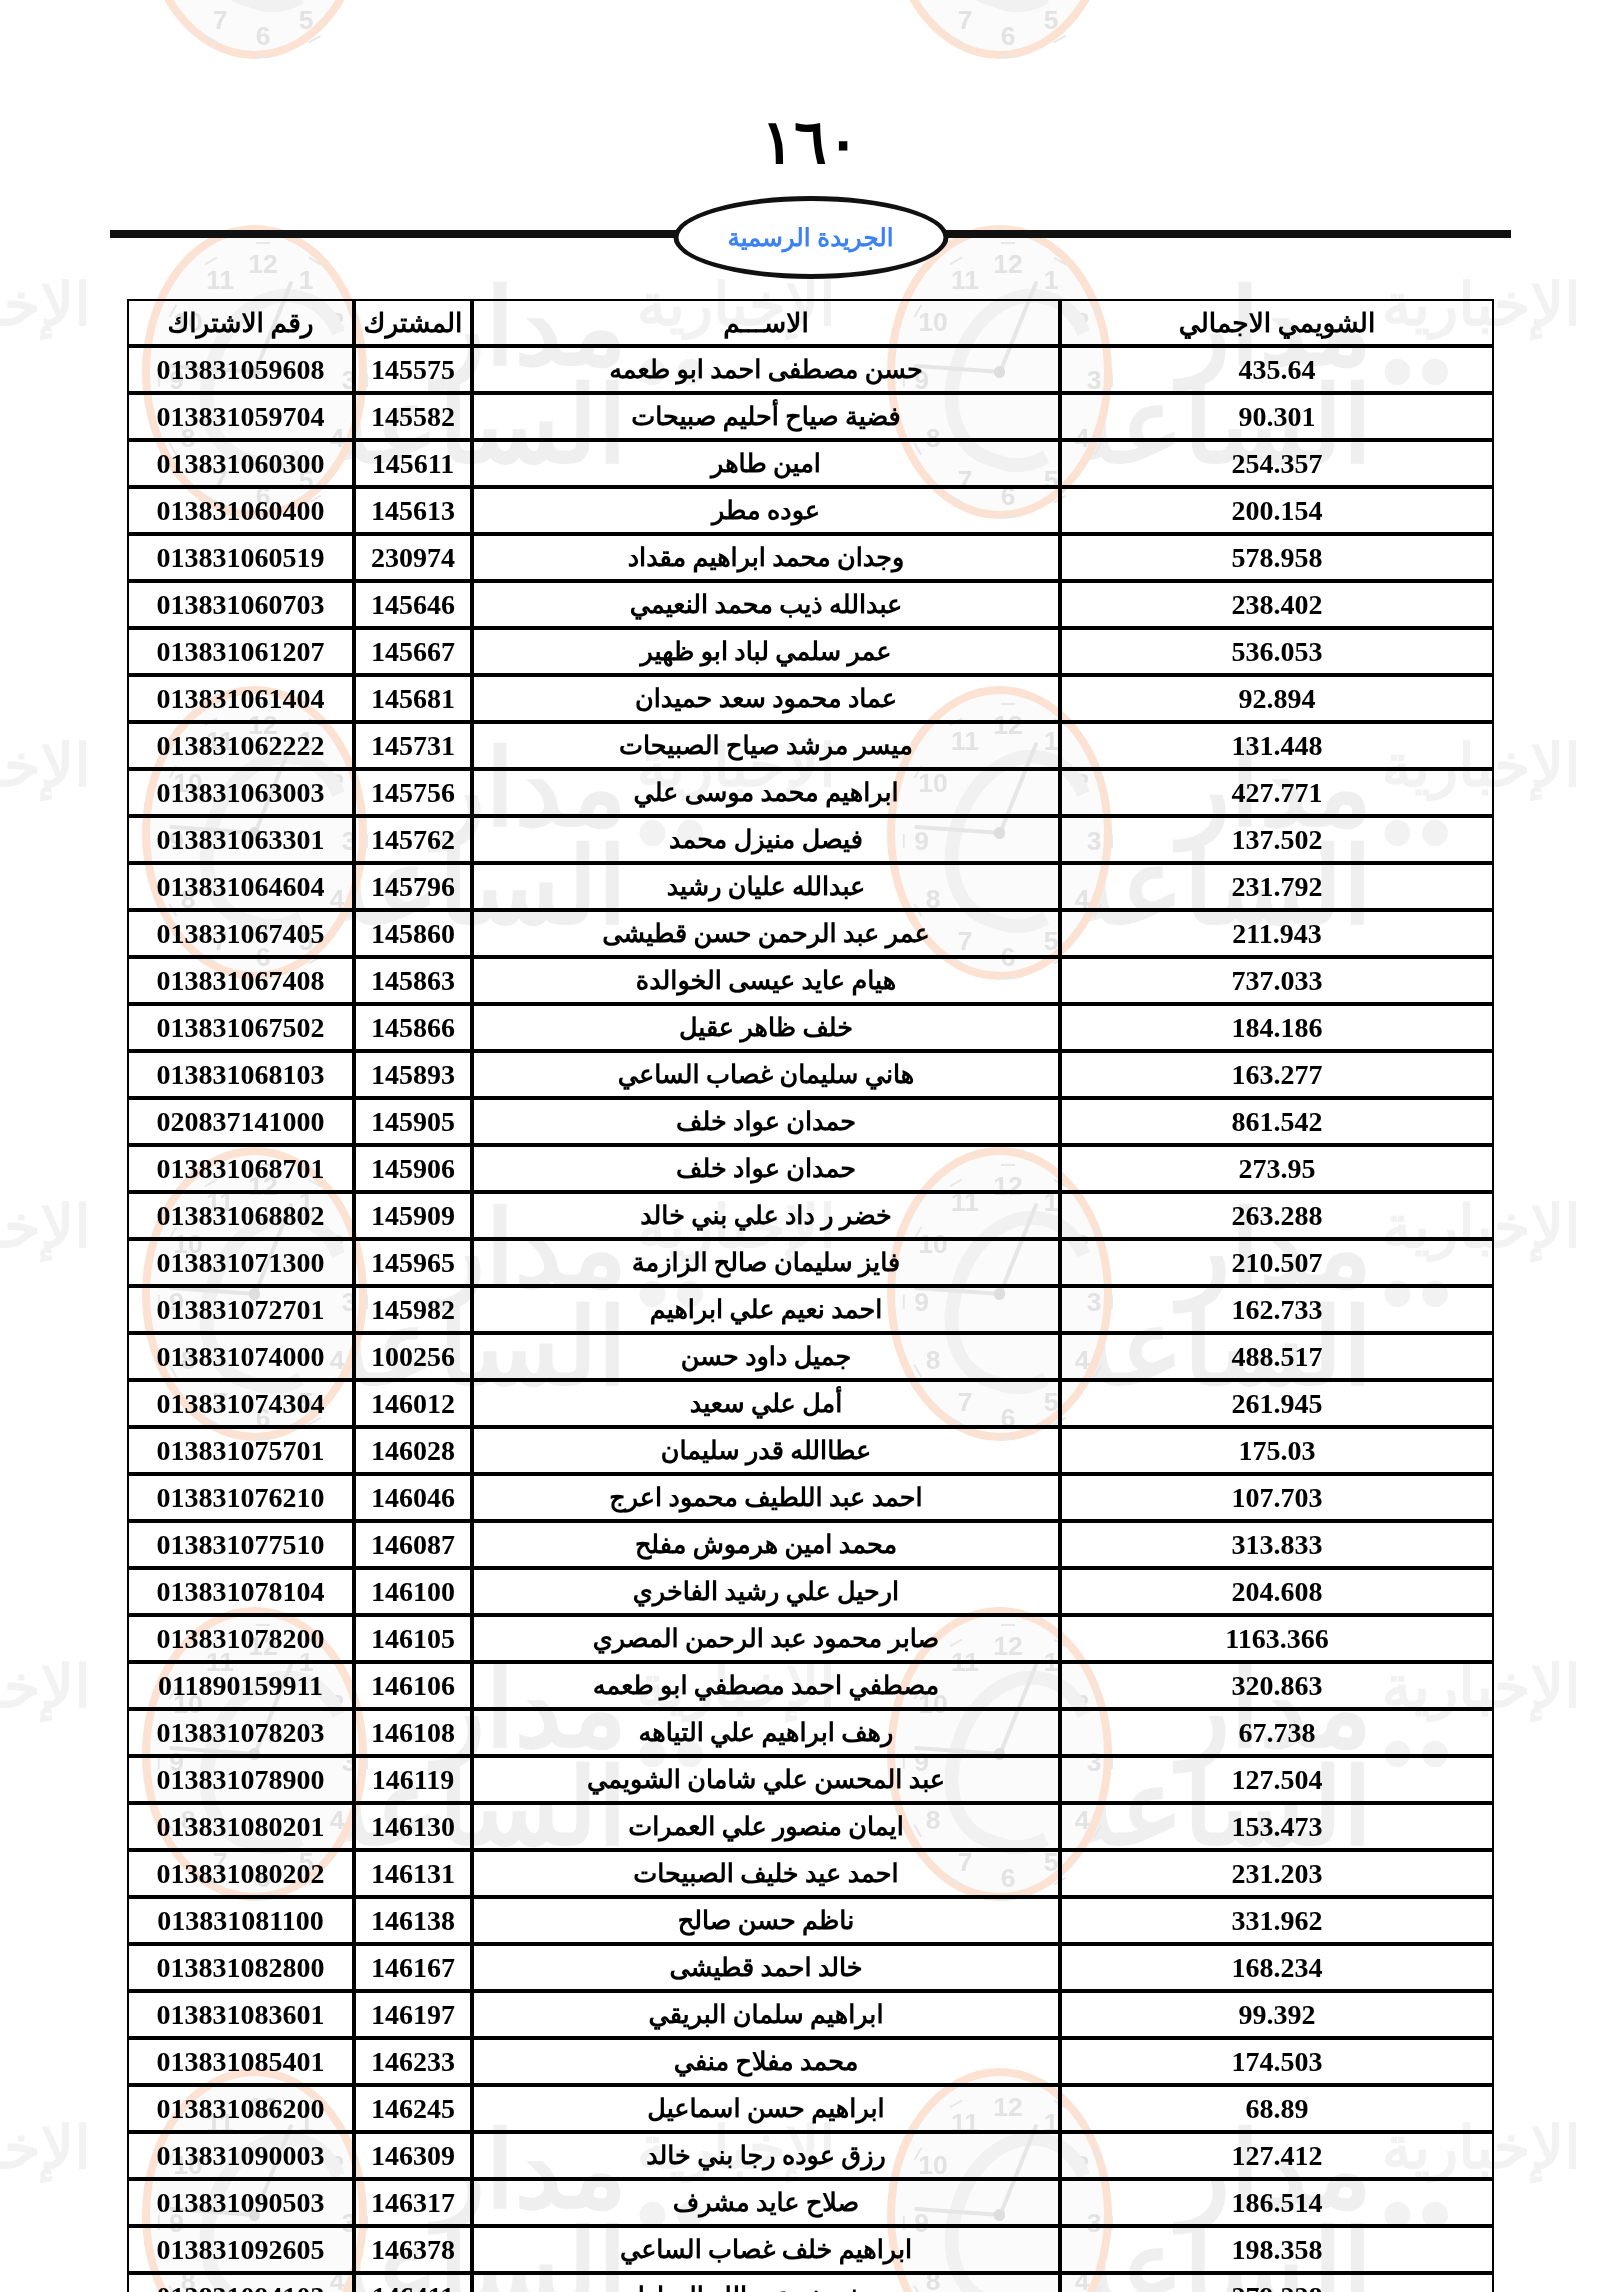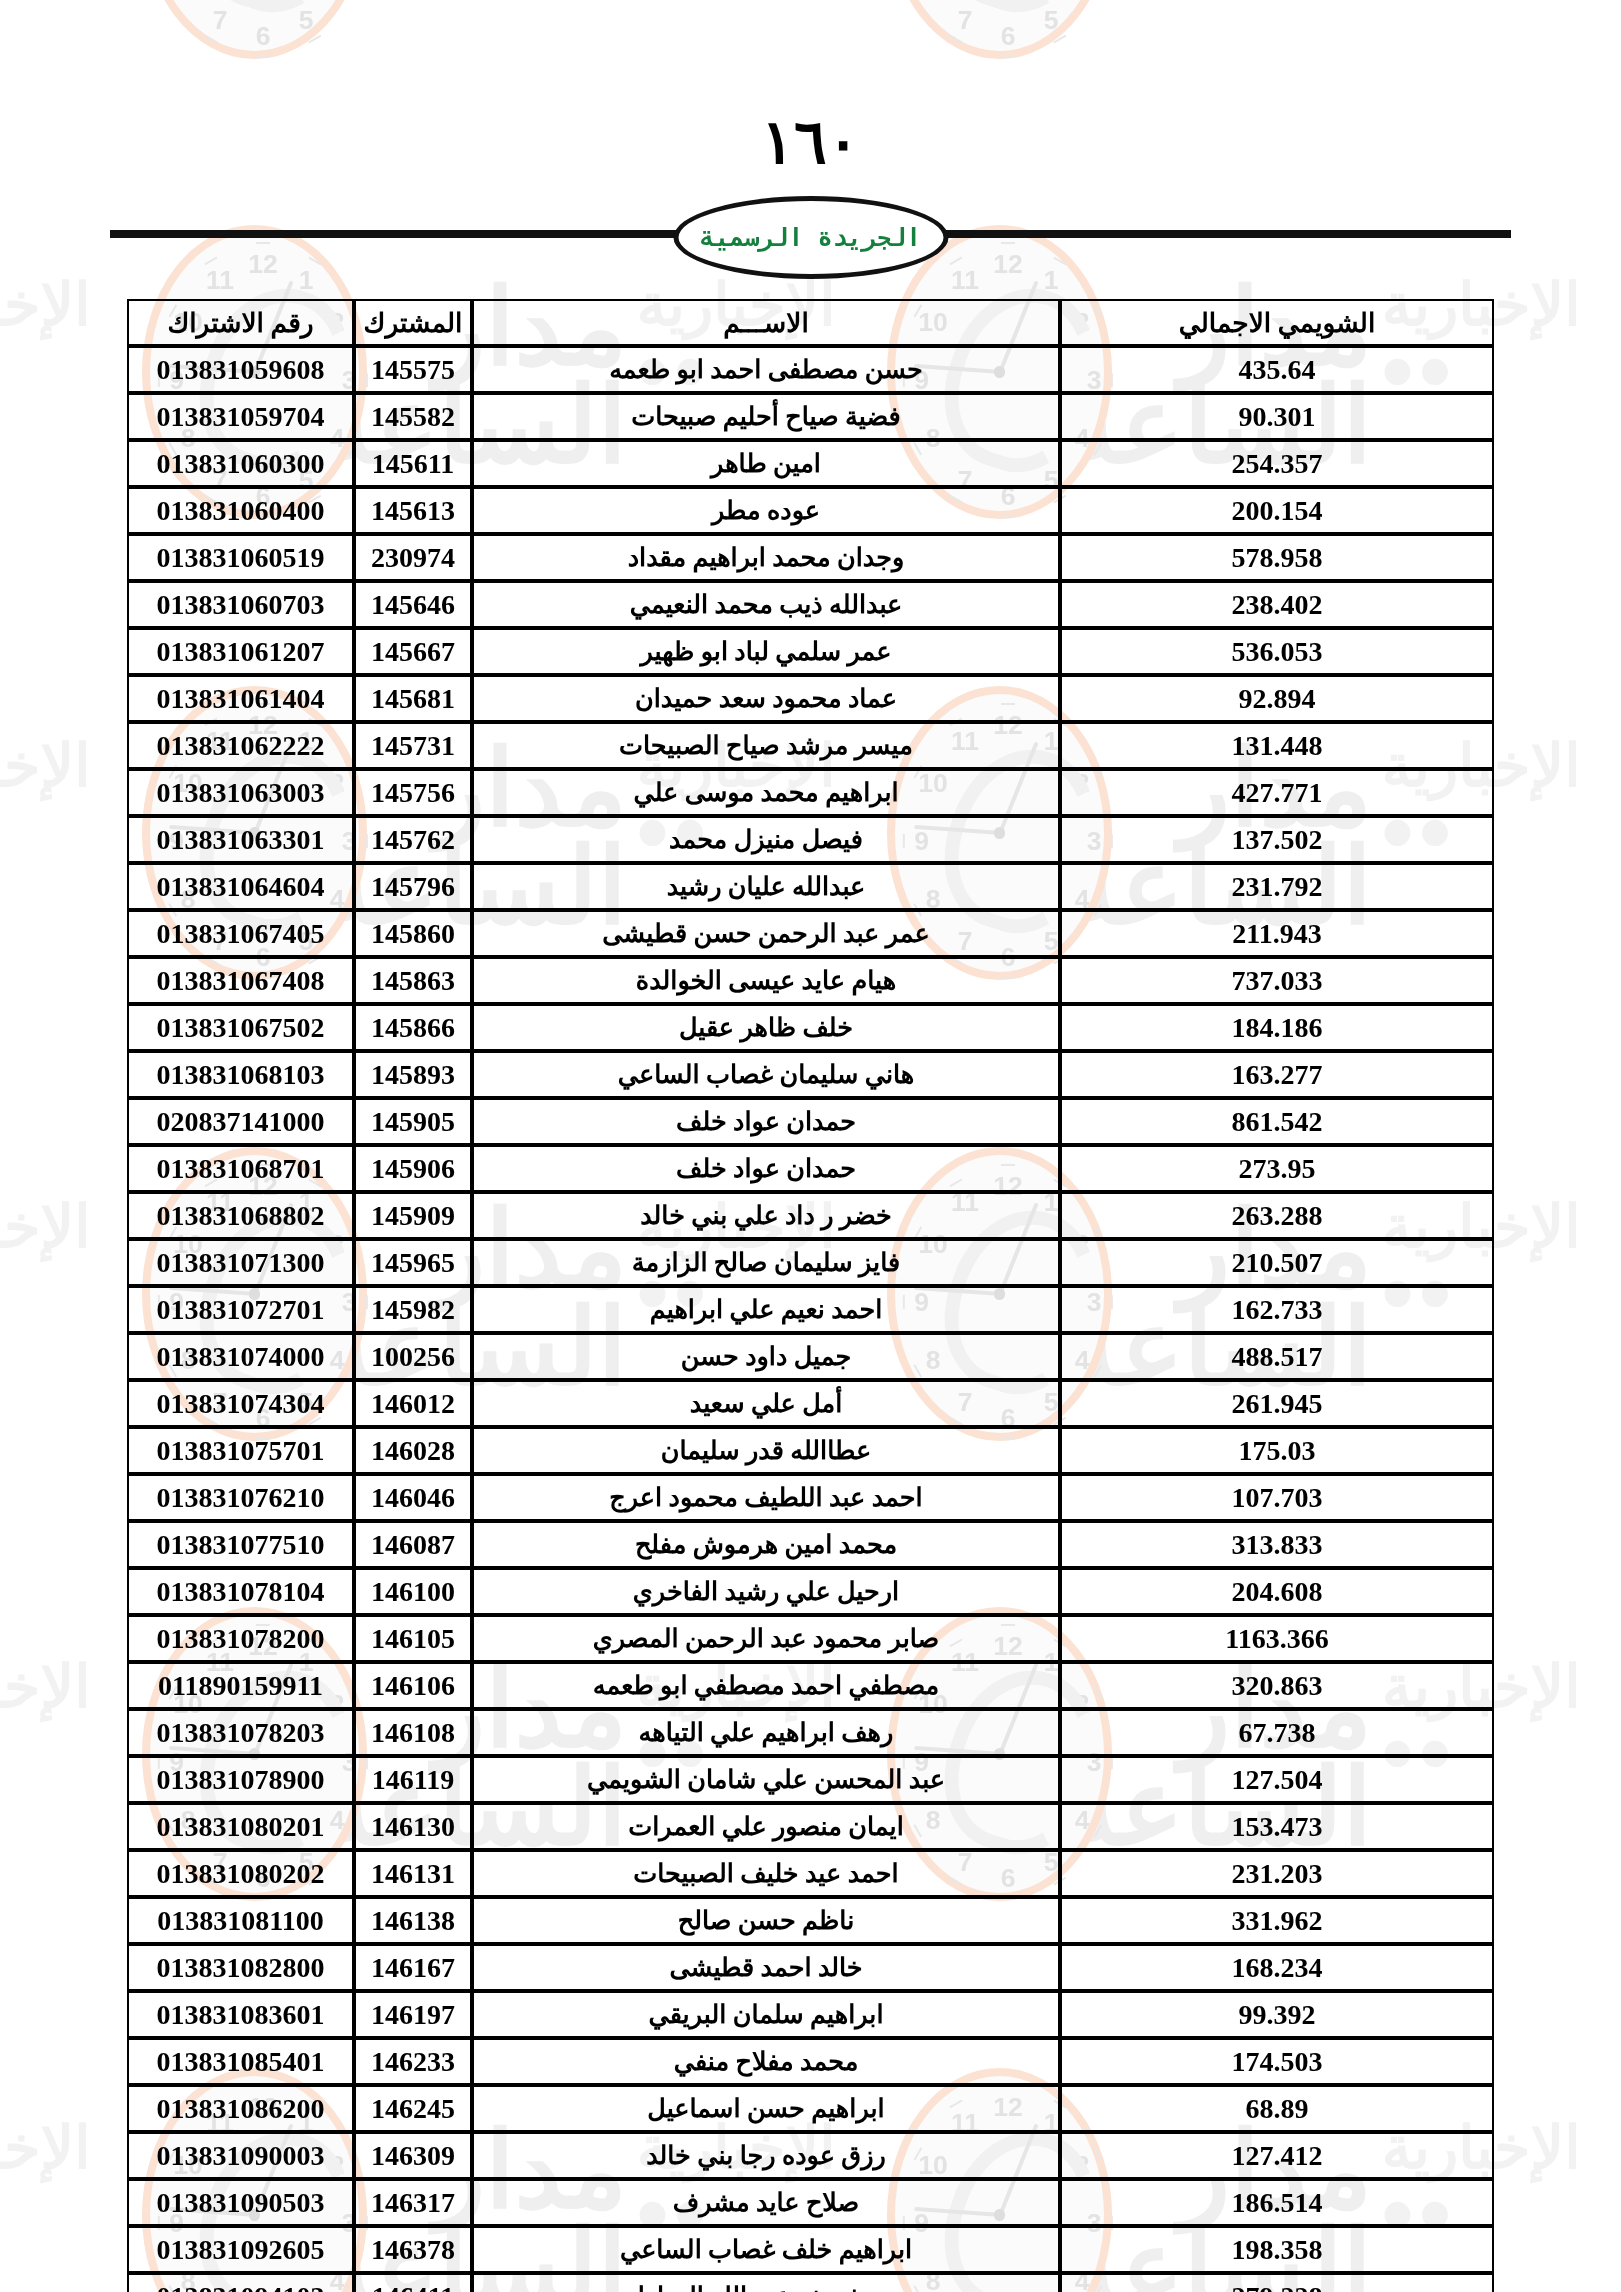--- a/index.html
+++ b/index.html
@@ -151,24 +151,24 @@
     width: 265px;
     height: 73px;
     border: 5.9px solid #111;
     border-radius: 50%;
     background: #fff;
     display: flex;
     align-items: center;
     justify-content: center;
   }
   .masthead-title {
-    font-family: Liberation Mono, monospace;
+    font-family: Liberation Sans, sans-serif;
     font-size: 24.5px;
     font-weight: 700;
-    color: #15803d;
+    color: #3b82f6;
     white-space: nowrap;
   }
 
   
   .table-wrap {
     position: absolute;
     left: 127px;
     top: 299px;
     width: 1367px;
   }

